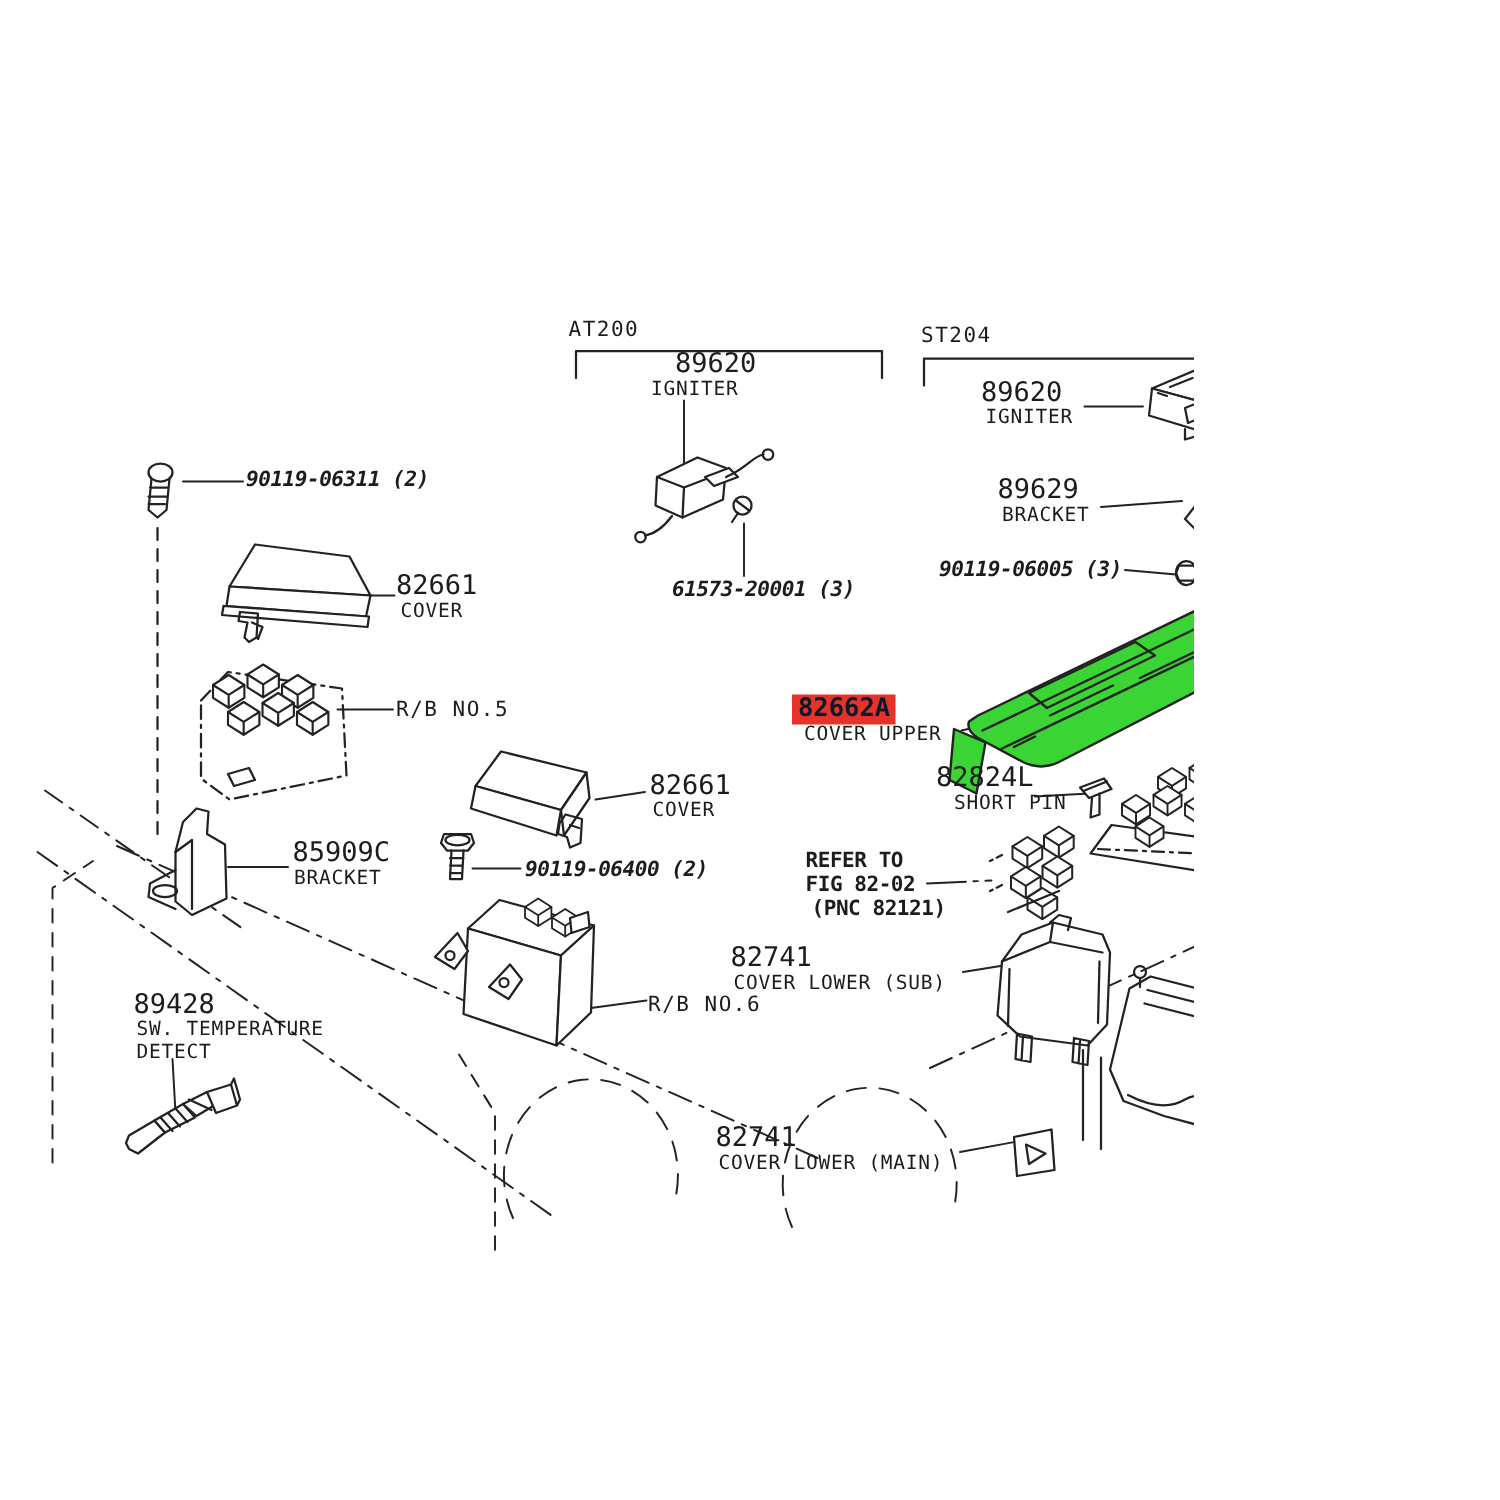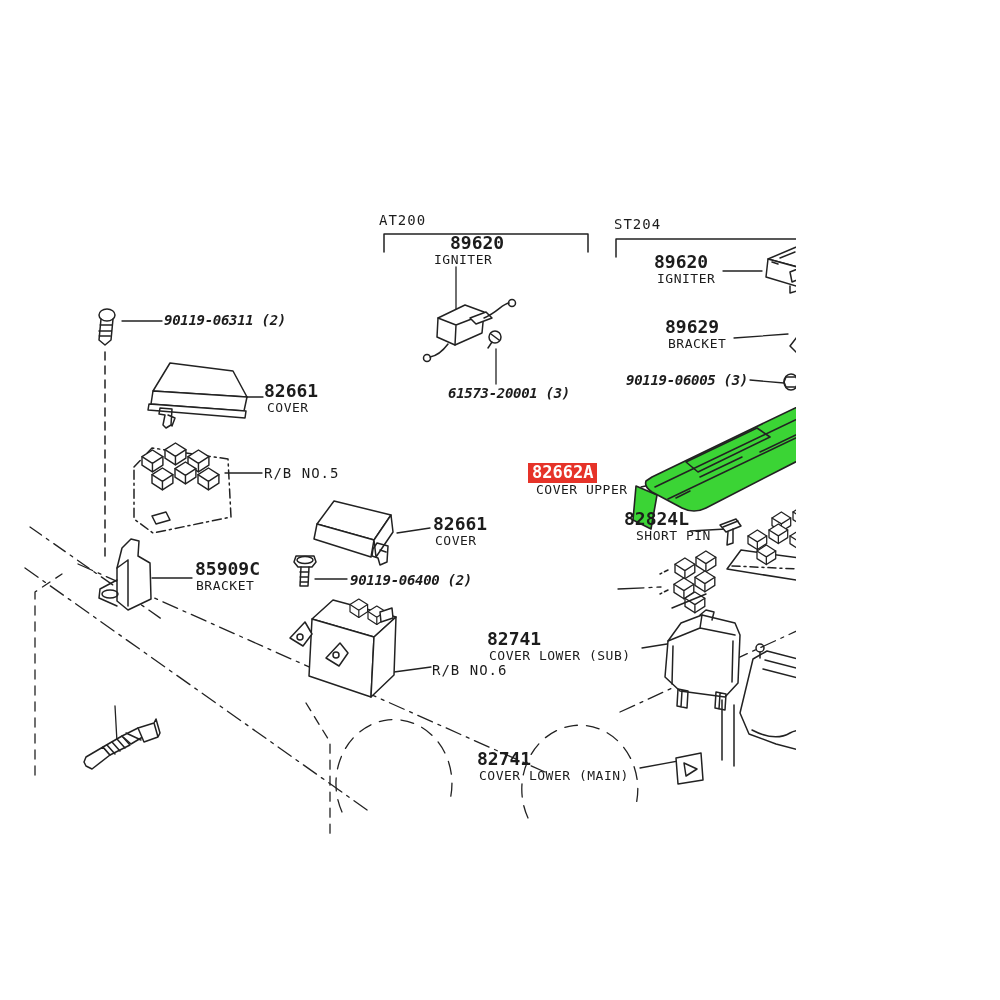--- a/index.html
+++ b/index.html
@@ -1,26 +1,26 @@
 <!DOCTYPE html>
 <html><head>
 <meta charset="utf-8">
 <style>
   html,body{margin:0;padding:0;background:#fff;}
   .stage{position:relative;width:796px;height:1000px;background:#fff;overflow:hidden;
          font-family:"DejaVu Sans Mono","Liberation Mono",monospace;color:#1c1c1c;}
   .stage svg{position:absolute;left:0;top:0;}
   .lbl{position:absolute;white-space:nowrap;line-height:1.12;}
-  .num{font-weight:bold;font-size:18px;letter-spacing:0;display:block;}
+  .num{font-weight:normal;font-size:18px;letter-spacing:0;display:block;}
   .nm{font-size:13px;letter-spacing:0.5px;display:block;}
   .fast{font-weight:bold;font-size:14px;letter-spacing:-0.3px;font-style:italic;}
   .rb{font-size:14px;letter-spacing:1px;}
   .sec{font-size:14px;letter-spacing:1px;}
   .note{font-weight:bold;font-size:14px;letter-spacing:-0.3px;line-height:1.15;}
-  .hl{display:inline-block;background:#e63329;color:#ffffff;font-weight:bold;
+  .hl{display:inline-block;background:#e63329;color:#0f172a;font-weight:bold;
       font-size:17px;padding:0 4px 1px 4px;letter-spacing:0;}
 </style>
 </head>
 <body>
 
 <div class="stage">
 
 <svg width="1000" height="1000" viewBox="0 0 1000 1000" fill="none" stroke="#222" stroke-width="1.5" stroke-linecap="round" stroke-linejoin="round">
   <defs>
     <g id="cube">
@@ -296,29 +296,39 @@
 
 <div class="lbl" style="left:195px;top:559px">
   <span class="num">85909C</span>
   <span class="nm" style="margin-left:1px">BRACKET</span>
 </div>
 
 <div class="lbl fast" style="left:350px;top:573px">
   <span>90119-06400 (2)</span>
 </div>
 
+<div class="lbl note" style="left:537px;top:566px">
+  <span style="display:block">REFER TO</span>
+  <span style="display:block">FIG 82-02</span>
+  <span style="display:block;margin-left:4px">(PNC 82121)</span>
+</div>
 
 <div class="lbl" style="left:487px;top:629px">
   <span class="num">82741</span>
   <span class="nm" style="margin-left:2px">COVER LOWER (SUB)</span>
 </div>
 
 <div class="lbl rb" style="left:432px;top:663px">
   <span>R/B NO.6</span>
 </div>
 
+<div class="lbl" style="left:89px;top:660px">
+  <span class="num">89428</span>
+  <span class="nm" style="margin-left:2px">SW. TEMPERATURE</span>
+  <span class="nm" style="margin-left:2px">DETECT</span>
+</div>
 
 <div class="lbl" style="left:477px;top:749px">
   <span class="num">82741</span>
   <span class="nm" style="margin-left:2px">COVER LOWER (MAIN)</span>
 </div>
 
 </div>
 
 </body></html>

